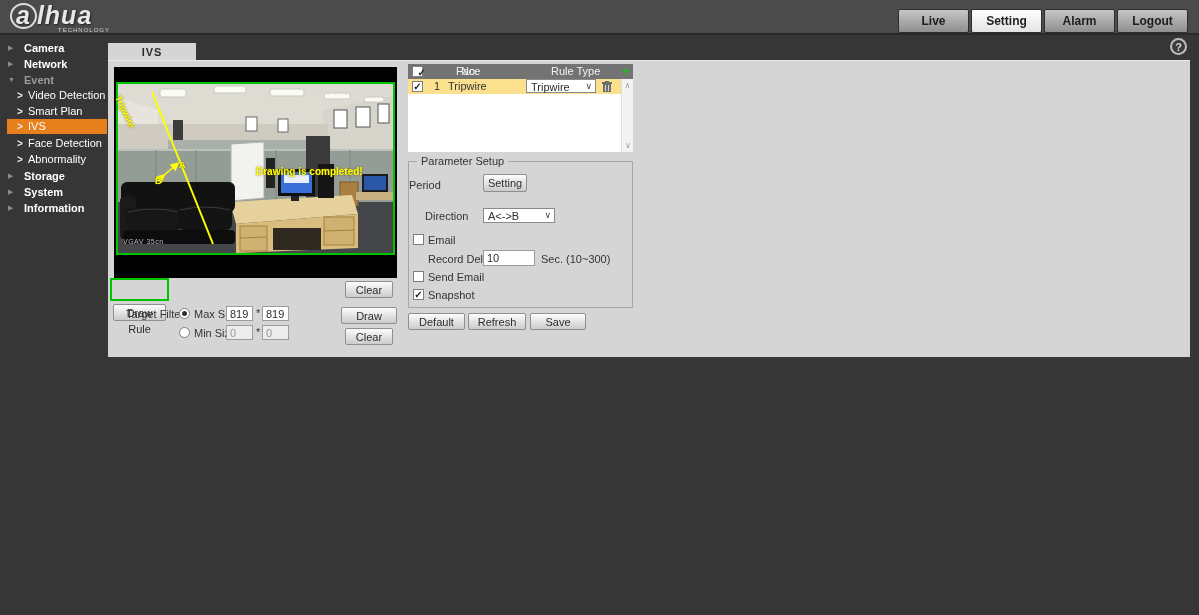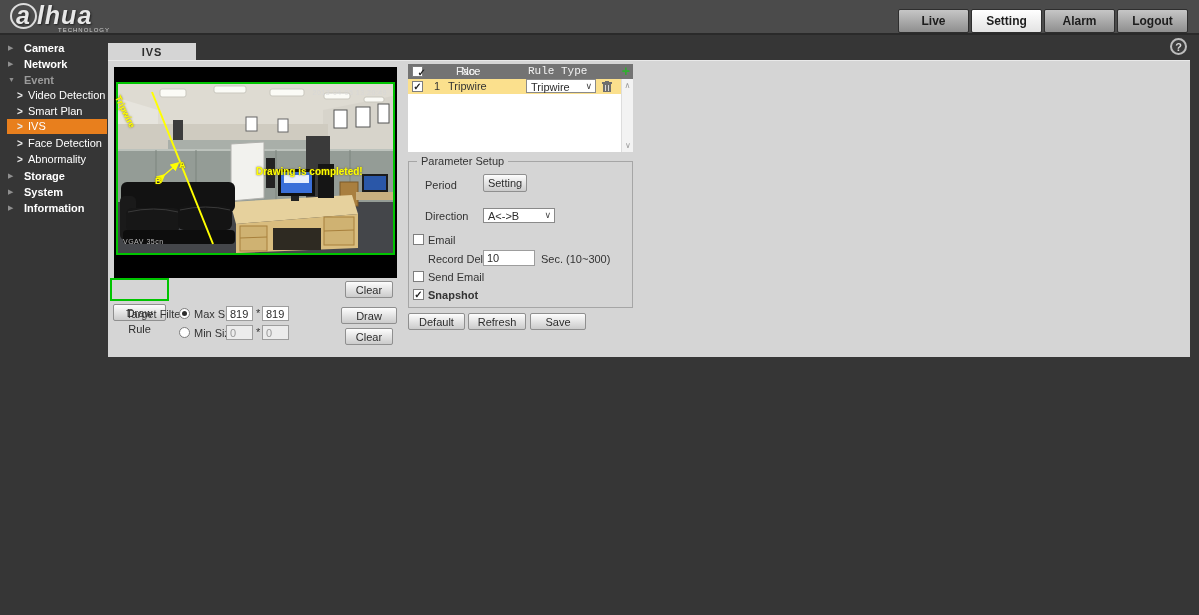--- a/index.html
+++ b/index.html
@@ -230,21 +230,21 @@
   <input class="txt dis" style="left: 154px; top: 264px; width: 27px; height: 15px;" value="0">
   <div class="btn" style="left:237px; top:267px; width:48px; height:17px; line-height:16px;">Clear</div>
 
   <div class="tbl">
     <div class="thead">
       <div class="cb" style="left:4px; top:2px;">
           <span>✓</span>
         </div>
       <span style="left:23px;margin-left:30px;">No.</span>
       <span style="left:48px;">Face</span>
-      <span style="left:120px;font-family:Liberation Mono, monospace;">Rule Type</span>
+      <span style="left:143px;">Rule Type</span>
       <div class="plus">+</div>
     </div>
     <div class="trow">
       <div class="cb" style="left:4px; top:2px;"><span>✓</span></div>
       <span class="lab" style="left:26px; top:1px;">1</span>
       <span class="lab" style="left:40px; top:1px;">Tripwire</span>
       <div class="msel" style="left:118px; top:0px; width:70px; height:14px;">
         <span class="val">Tripwire</span>
         <span class="chv">∨</span>
       </div>
@@ -259,34 +259,34 @@
     <div class="tbody">
       <div class="sbar" style="top:-15px;">
         <div style="line-height:14px;">∧</div>
         <div style="position:absolute; bottom:2px; left:0; width:12px;">∨</div>
       </div>
     </div>
   </div>
 
   <div class="fset">
     <span class="legend">Parameter Setup</span>
-    <div class="lab" style="left:16px; top:17px;">Period</div>
+    <div class="lab" style="left:0; top:17px;">Period</div>
     <div class="btn" style="left:74px; top:12px; width:44px; height:18px; line-height:17px;">Setting</div>
     <div class="lab" style="left:16px; top:48px;">Direction</div>
     <div class="msel" style="left:74px; top:46px; width:72px; height:15px;">
       <span class="val">A&lt;-&gt;B</span>
       <span class="chv">∨</span>
     </div>
     <div class="cb" style="left:4px; top:72px;"></div>
     <div class="lab" style="left:19px; top:72px;">Email</div>
     <div class="lab" style="left:19px; top:91px;">Record Delay</div>
     <input class="txt" style="left: 74px; top: 88px; width: 52px; height: 16px;" value="10">
     <div class="lab" style="left:132px; top:91px;">Sec. (10~300)</div>
     <div class="cb" style="left:4px; top:109px;"></div>
     <div class="lab" style="left:19px; top:109px;">Send Email</div>
     <div class="cb" style="left:4px; top:127px;"><span>✓</span></div>
-    <div class="lab" style="left:19px; top:127px;font-weight:bold;">Snapshot</div>
+    <div class="lab" style="left:19px; top:127px;">Snapshot</div>
   </div>
 
   <div class="btn" style="left:300px; top:252px; width:57px; height:17px; line-height:16px;">Default</div>
   <div class="btn" style="left:360px; top:252px; width:58px; height:17px; line-height:16px;">Refresh</div>
   <div class="btn" style="left:422px; top:252px; width:56px; height:17px; line-height:16px;">Save</div>
 </div>
 
 </body></html>

